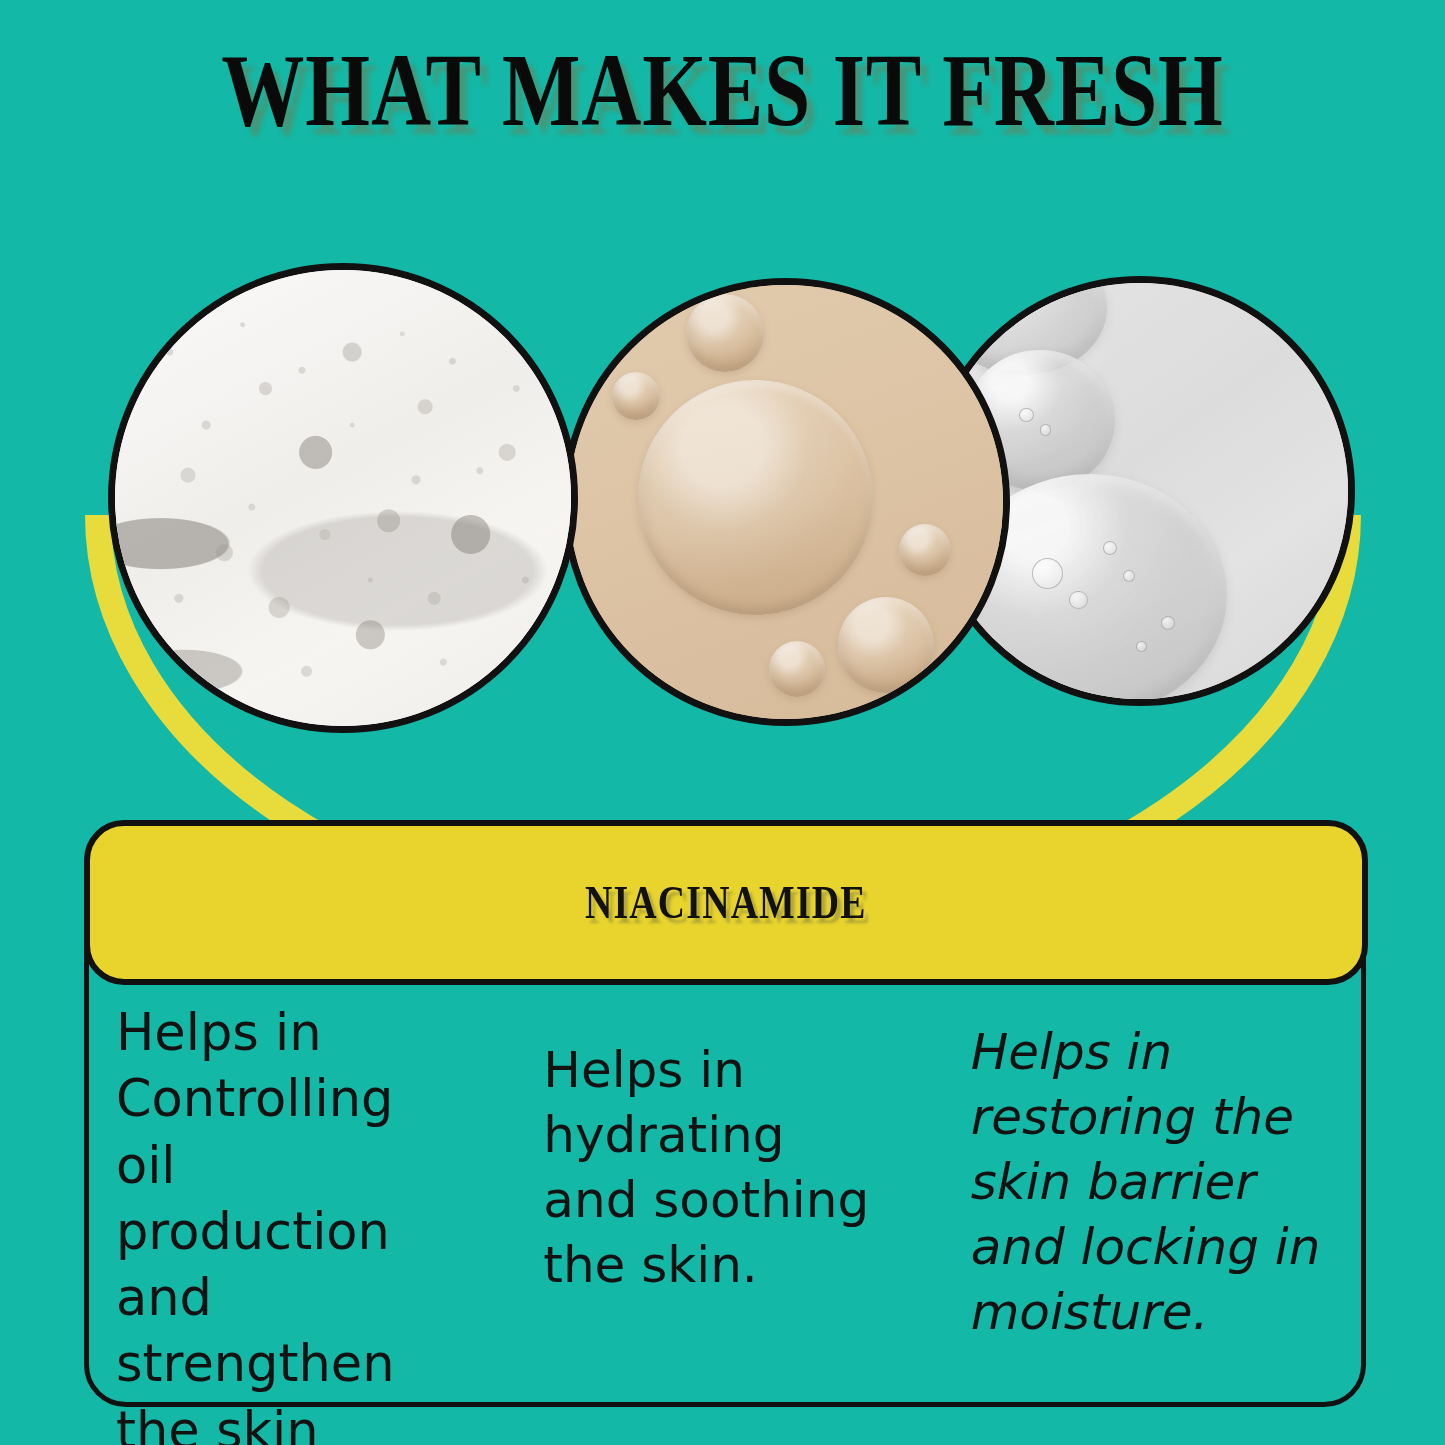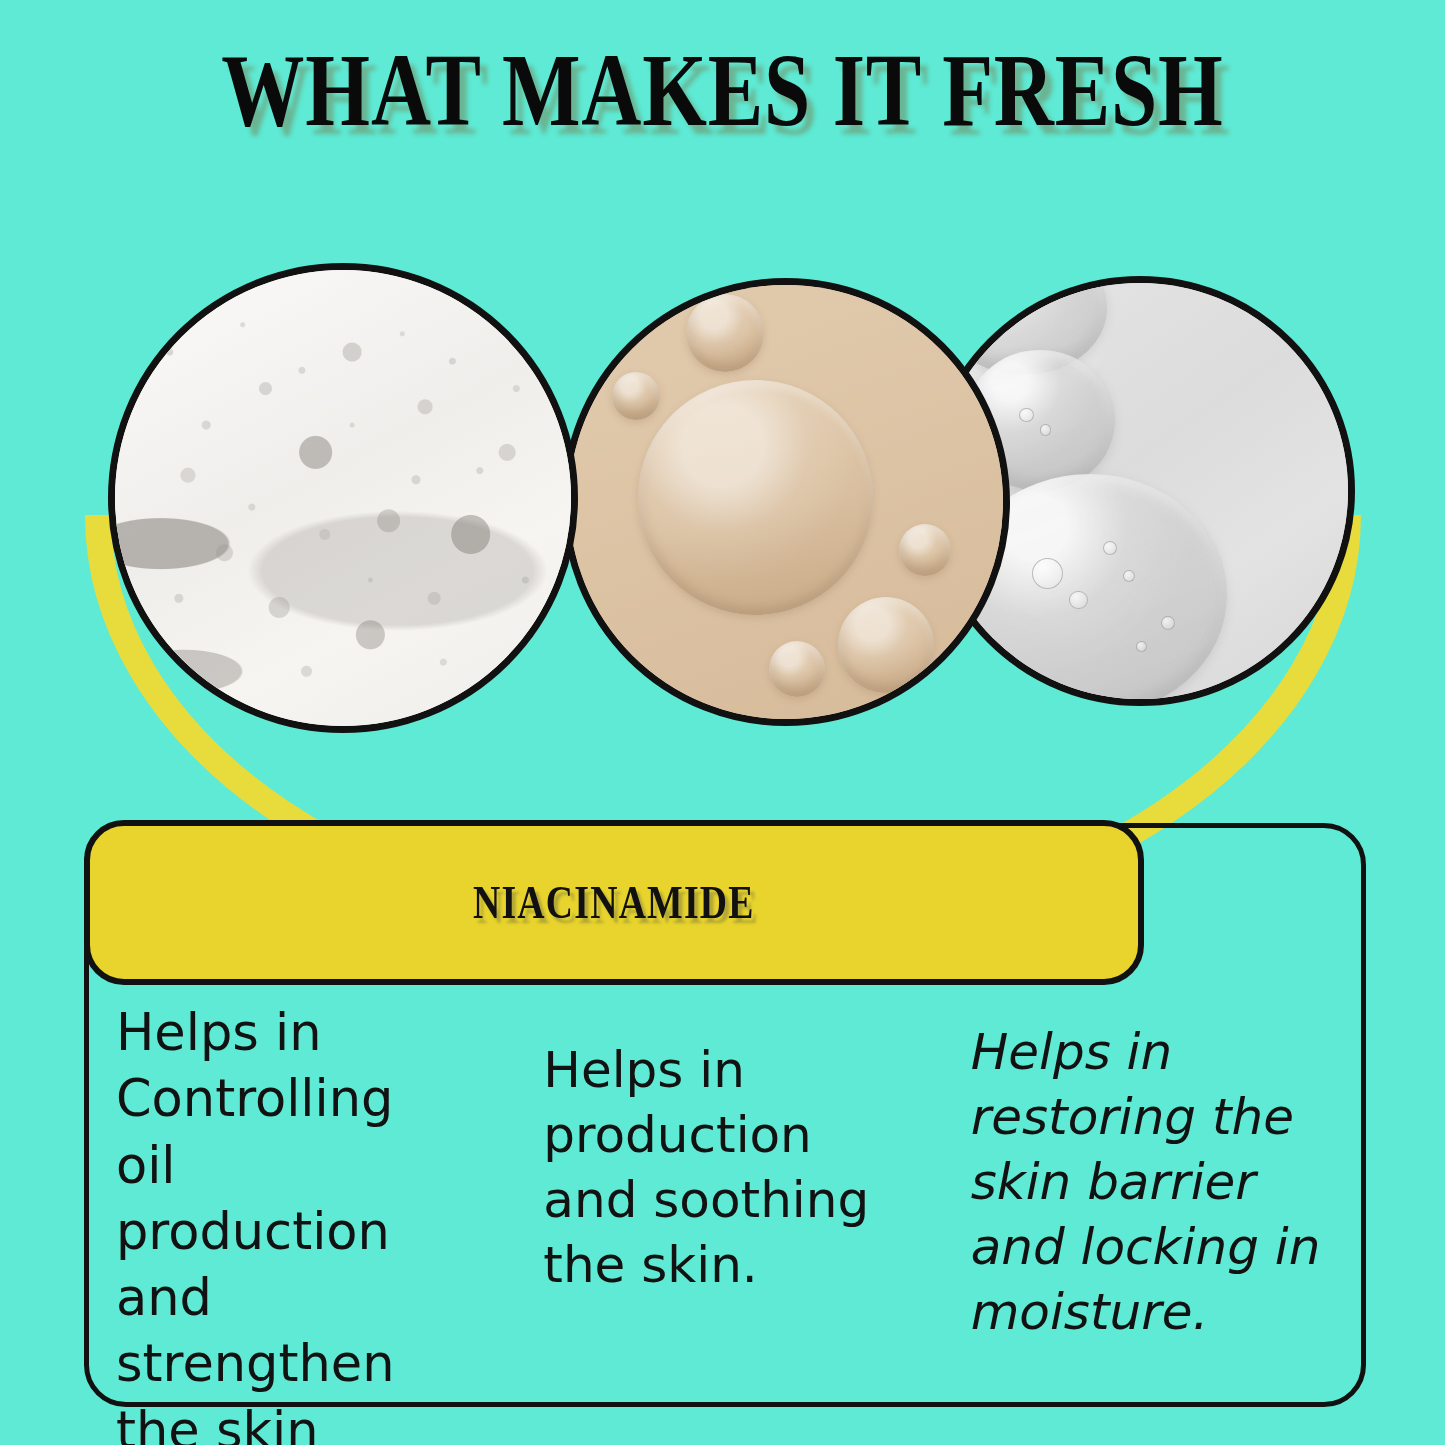--- a/index.html
+++ b/index.html
@@ -5,21 +5,21 @@
   html, body {
     margin: 0;
     padding: 0;
     background: #F5EC8E;
   }
 
   #poster {
     position: relative;
     width: 1445px;
     height: 1445px;
-    background: #5eead4;
+    background: #14b8a6;
     overflow: hidden;
     font-family: "Liberation Sans", sans-serif;
   }
 
   
   .title {
     position: absolute;
     top: 34px;
     left: 0;
     width: 1445px;
@@ -203,21 +203,21 @@
     border-radius: 42px;
     box-sizing: border-box;
     background: transparent;
     z-index: 3;
   }
 
   .label-bar {
     position: absolute;
     left: 84px;
     top: 820px;
-    width: 1060px;
+    width: 1284px;
     height: 165px;
     background: #E8D42C;
     border: 6px solid #111111;
     border-radius: 40px;
     box-sizing: border-box;
     display: flex;
     z-index: 7;
   }
 
   .label-cell {
@@ -323,20 +323,20 @@
     <div class="label-cell c1">
       <span class="label-text">NIACINAMIDE</span>
     </div>
   </div>
 
   <div class="desc-row">
     <div class="desc-cell dc1">
       <div class="desc-text">Helps in Controlling oil production and strengthen the skin barrier.</div>
     </div>
     <div class="desc-cell dc2">
-      <div class="desc-text">Helps in production and soothing the skin.</div>
+      <div class="desc-text">Helps in hydrating and soothing the skin.</div>
     </div>
     <div class="desc-cell dc3">
       <div class="desc-text">Helps in restoring the skin barrier and locking in moisture.</div>
     </div>
   </div>
 
 </div>
 
 </body></html>

